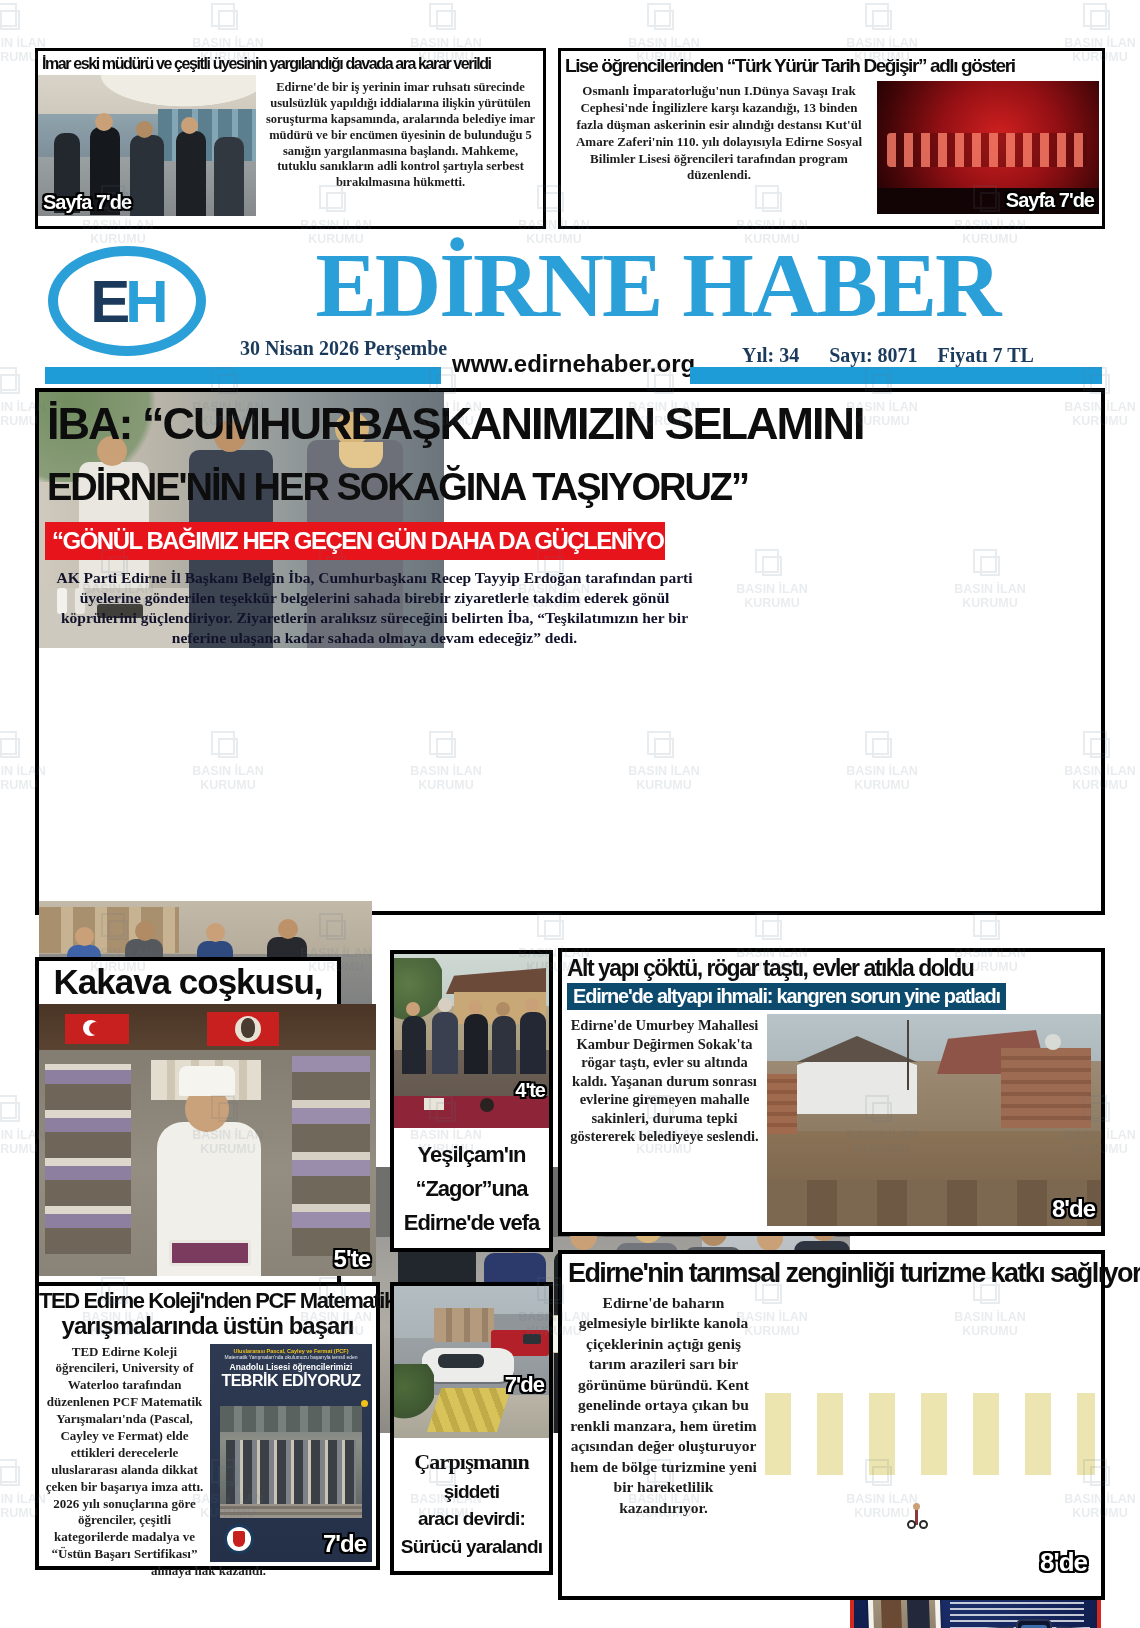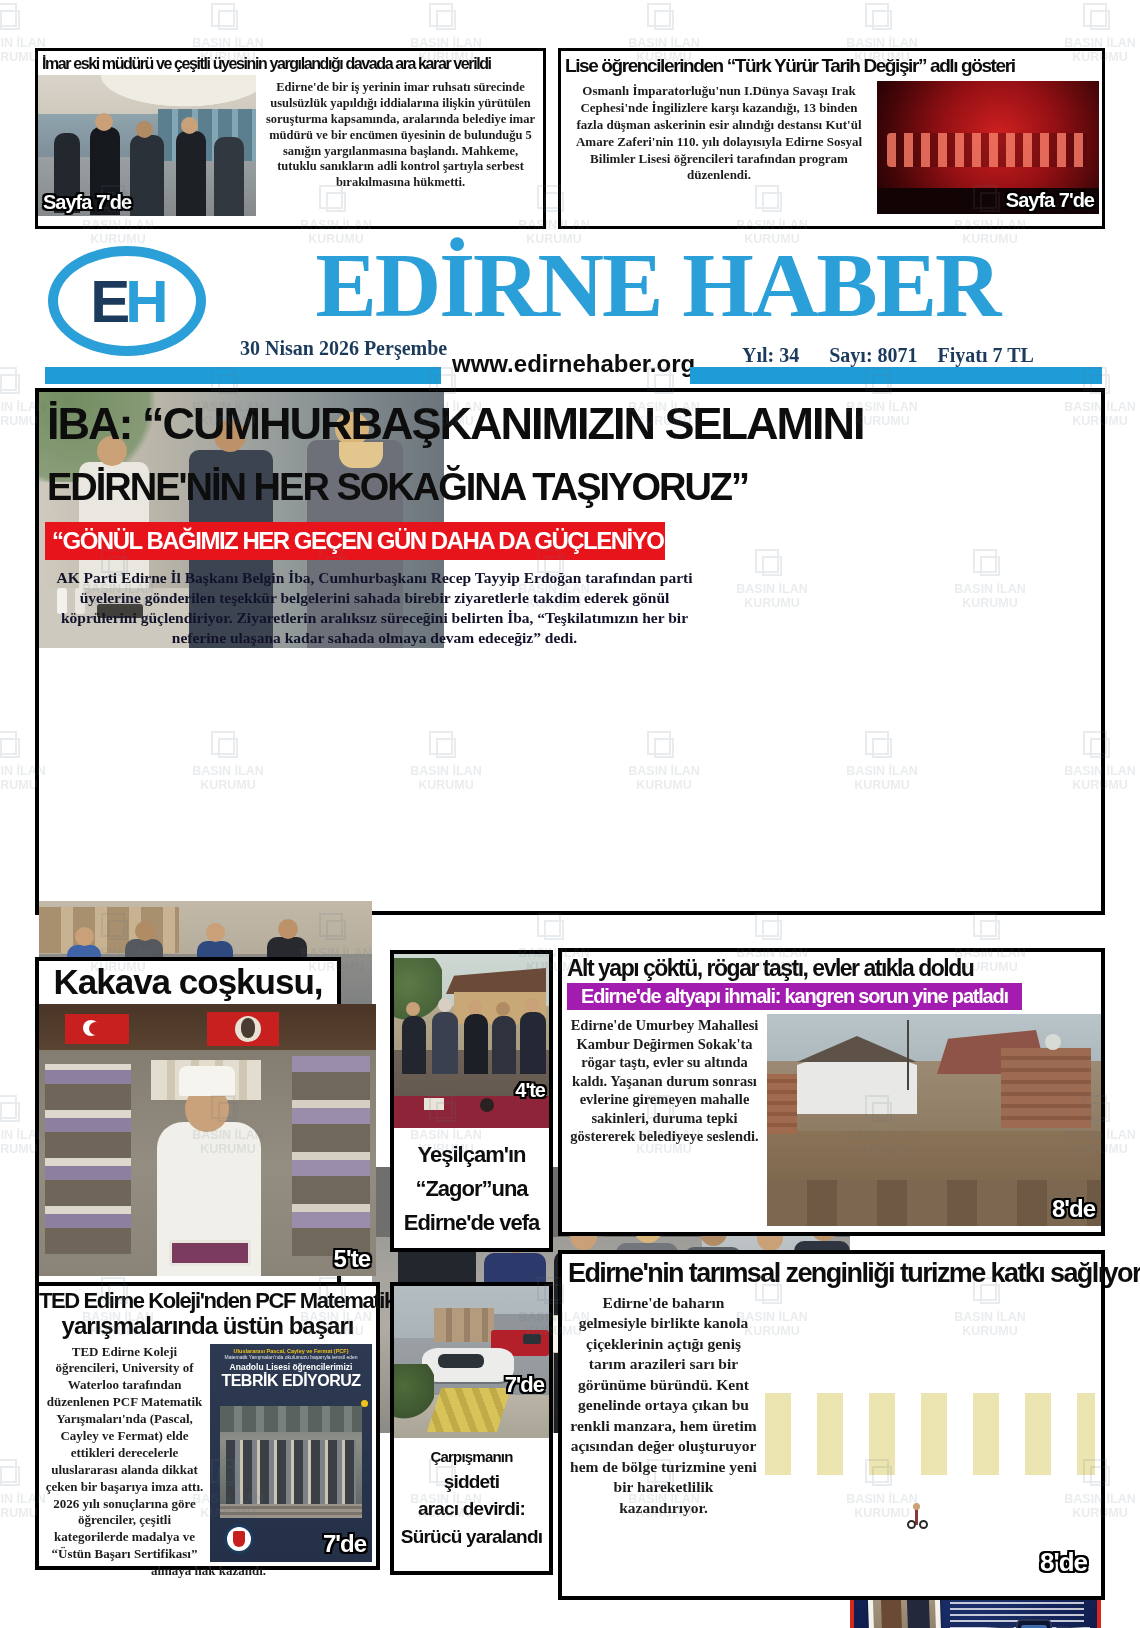--- a/index.html
+++ b/index.html
@@ -266,21 +266,21 @@
     </div>
     <div style="text-align:center; margin-top:10px;">
       <span class="hl" style="display:block; font-size:22px; letter-spacing:-1px; line-height:1.55;">Yeşilçam'ın</span>
       <span class="hl" style="display:block; font-size:22px; letter-spacing:-1px; line-height:1.55;">“Zagor”una</span>
       <span class="hl" style="display:block; font-size:22px; letter-spacing:-1px; line-height:1.55;">Edirne'de vefa</span>
     </div>
   </div>
 
   <div class="box4" style="left:558px; top:948px; width:547px; height:288px;">
     <div class="hl" style="font-size:23px; letter-spacing:-1.5px; padding:3px 0 1px 5px; white-space:nowrap;">Alt yapı çöktü, rögar taştı, evler atıkla doldu</div>
-    <div style="margin:0 5px; background:#a21caf; color:#fff; font-weight:700; font-size:20px; letter-spacing:-1.2px; padding:2px 14px; white-space:nowrap; width:fit-content;">Edirne'de altyapı ihmali: kangren sorun yine patladı</div>
+    <div style="margin:0 5px; background:#0c4a6e; color:#fff; font-weight:700; font-size:20px; letter-spacing:-1.2px; padding:2px 6px; white-space:nowrap; width:fit-content;">Edirne'de altyapı ihmali: kangren sorun yine patladı</div>
     <div style="display:flex; margin-top:4px;">
       <div class="serif" style="width:205px; flex:none; font-size:14.5px; line-height:1.28; padding:2px 6px 0 6px;">Edirne'de Umurbey Mahallesi Kambur Değirmen Sokak'ta rögar taştı, evler su altında kaldı. Yaşanan durum sonrası evlerine giremeyen mahalle sakinleri, duruma tepki göstererek belediyeye seslendi.</div>
       <div class="ph" style="flex:1; height:212px; background:linear-gradient(180deg,#b9c4c9 0%,#aeb9be 22%,#9c8a74 22%,#8f7c64 55%,#8a7256 55%,#74614a 100%);">
         <div class="abs" style="left:30px; top:30px; width:120px; height:70px; background:#e8e9e6; clip-path:polygon(0 100%, 0 30%, 50% 0, 100% 30%, 100% 100%);"></div>
         <div class="abs" style="left:30px; top:22px; width:120px; height:26px; background:#5e5248; clip-path:polygon(0 100%, 50% 0, 100% 100%);"></div>
         <div class="abs" style="left:170px; top:16px; width:110px; height:44px; background:#8e5448; clip-path:polygon(0 100%, 10% 20%, 90% 0, 100% 100%);"></div>
         <div class="abs" style="right:10px; top:34px; width:90px; height:80px; background:repeating-linear-gradient(0deg,#9c6b52 0 8px,#8a5a42 8px 12px);"></div>
         <div class="abs" style="left:0; top:60px; width:30px; height:60px; background:repeating-linear-gradient(0deg,#a06a4e 0 7px,#8e5a40 7px 11px);"></div>
         <div class="abs" style="left:140px; top:6px; width:2px; height:70px; background:#4a443c;"></div>
         <div class="abs" style="right:40px; top:20px; width:16px; height:16px; border-radius:50%; background:#d8dad6;"></div>
@@ -325,21 +325,21 @@
       <div class="abs" style="right:0px; top:44px; width:58px; height:26px; background:#b3202a; border-radius:3px;"></div>
       <div class="abs" style="right:8px; top:48px; width:18px; height:10px; background:#2c3338; border-radius:2px;"></div>
       <div class="abs" style="left:28px; top:62px; width:92px; height:34px; background:#ecedea; border-radius:16px/12px; box-shadow:0 2px 0 #6d7276;"></div>
       <div class="abs" style="left:44px; top:68px; width:46px; height:14px; background:#2c3338; border-radius:6px;"></div>
       <div class="abs" style="left:-10px; top:78px; width:50px; height:56px; background:radial-gradient(circle at 40% 40%, #4e6b3a 0%, #3d5530 70%, transparent 72%);"></div>
       <div class="abs" style="left:40px; bottom:6px; width:70px; height:44px; background:repeating-linear-gradient(55deg,#d8c25a 0 8px,#c0ab48 8px 14px); transform:skewX(-18deg);"></div>
       <div class="pref" style="right:5px; bottom:42px; font-size:22px;"></div>
       <div class="pref" style="right:5px; bottom:42px; font-size:22px;">7'de</div>
     </div>
     <div style="text-align:center; margin-top:8px;">
-      <span class="hl" style="display:block; font-size:15px; letter-spacing:-0.8px; line-height:1.45;">Çarpışmanın</span>
+      <span class="hl" style="display:block; font-size:22px; letter-spacing:-0.8px; line-height:1.45;font-family:Liberation Serif, serif;">Çarpışmanın</span>
       <span class="hl" style="display:block; font-size:19px; letter-spacing:-0.8px; line-height:1.45;">şiddeti</span>
       <span class="hl" style="display:block; font-size:19px; letter-spacing:-0.8px; line-height:1.45;">aracı devirdi:</span>
       <span class="hl" style="display:block; font-size:19px; letter-spacing:-0.8px; line-height:1.45;">Sürücü yaralandı</span>
     </div>
   </div>
 
   <div class="box4" style="left:558px; top:1250px; width:547px; height:350px;">
     <div class="hl" style="font-size:27px; letter-spacing:-1.6px; padding:4px 0 2px 6px; white-space:nowrap;">Edirne'nin tarımsal zenginliği turizme katkı sağlıyor</div>
     <div style="padding:2px 6px 0 8px;">
       <div class="ph" style="float:right; width:330px; height:262px; margin:26px 0 0 8px; background:linear-gradient(180deg,#dfe5df 0%,#d4dcd2 10%,#9fae8e 10%,#93a183 16%,#6e3f2e 16%,#5e3526 28%,#d8c937 28%,#cfc02e 60%,#3a5a2c 60%,#31502 66%,#314e26 66%,#8a7a68 72%,#7d6e5c 78%,#5d7a3f 78%,#4c6833 100%);">

